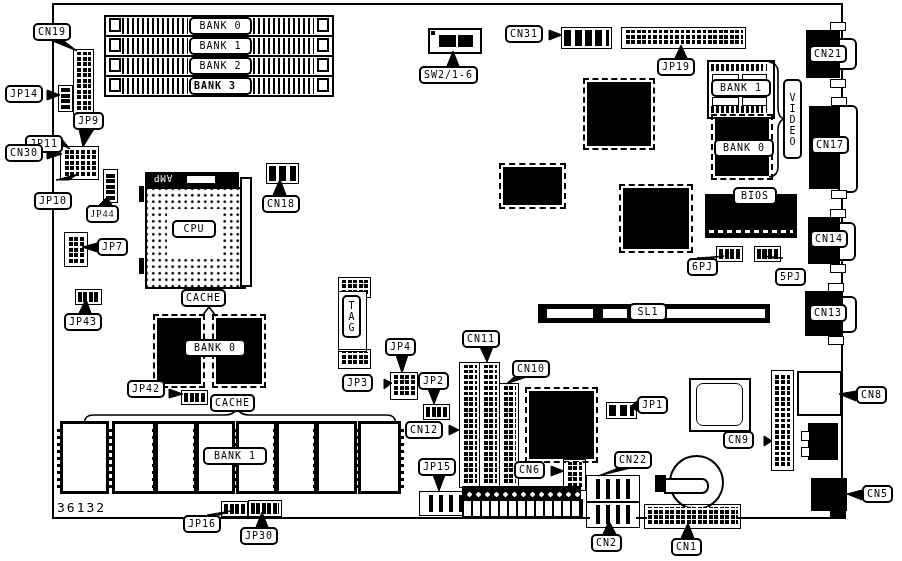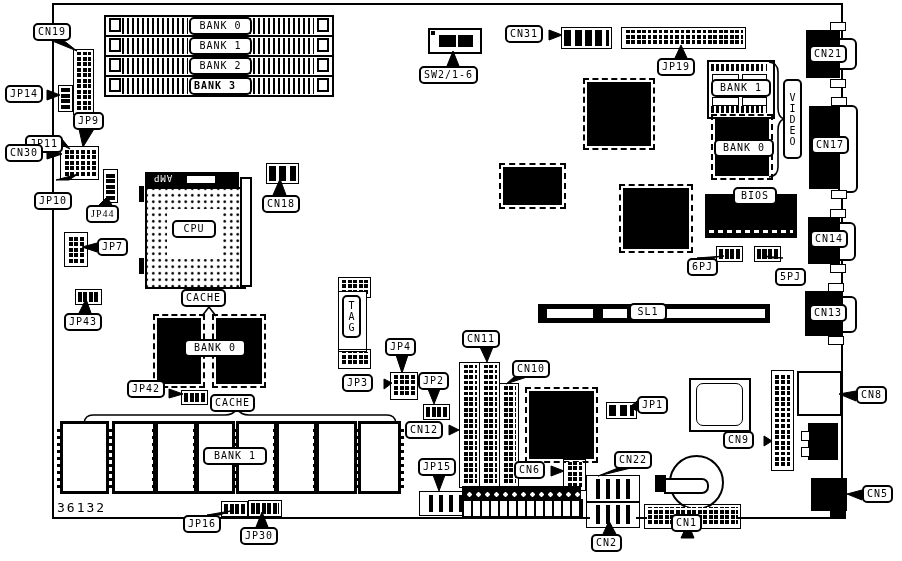--- a/index.html
+++ b/index.html
@@ -311,18 +311,18 @@
     <div class="lbl" style="left: 809px; top: 45px;">CN21</div>
     <div class="lbl" style="left: 811px; top: 136px;">CN17</div>
     <div class="lbl" style="left: 810px; top: 230px;">CN14</div>
     <div class="lbl" style="left: 809px; top: 304px;">CN13</div>
     <div class="lbl" style="left: 856px; top: 386px;">CN8</div>
     <div class="lbl" style="left: 637px; top: 396px;">JP1</div>
     <div class="lbl" style="left: 723px; top: 431px;">CN9</div>
     <div class="lbl" style="left: 614px; top: 451px;">CN22</div>
     <div class="lbl" style="left: 862px; top: 485px;">CN5</div>
     <div class="lbl" style="left: 591px; top: 534px;">CN2</div>
-    <div class="lbl" style="left: 671px; top: 514px;">CN1</div>
+    <div class="lbl" style="left: 671px; top: 538px;">CN1</div>
     <div class="lbl" style="left: 189px; top: 17px; width: 53px; text-align: center;">BANK 0</div>
     <div class="lbl" style="left: 189px; top: 37px; width: 53px; text-align: center;">BANK 1</div>
     <div class="lbl" style="left: 189px; top: 57px; width: 53px; text-align: center;">BANK 2</div>
     <div class="lbl" style="left: 189px; top: 77px; width: 53px; text-align: left; font-weight: bold;">BANK 3</div>
   </div>
 
 </body></html>

